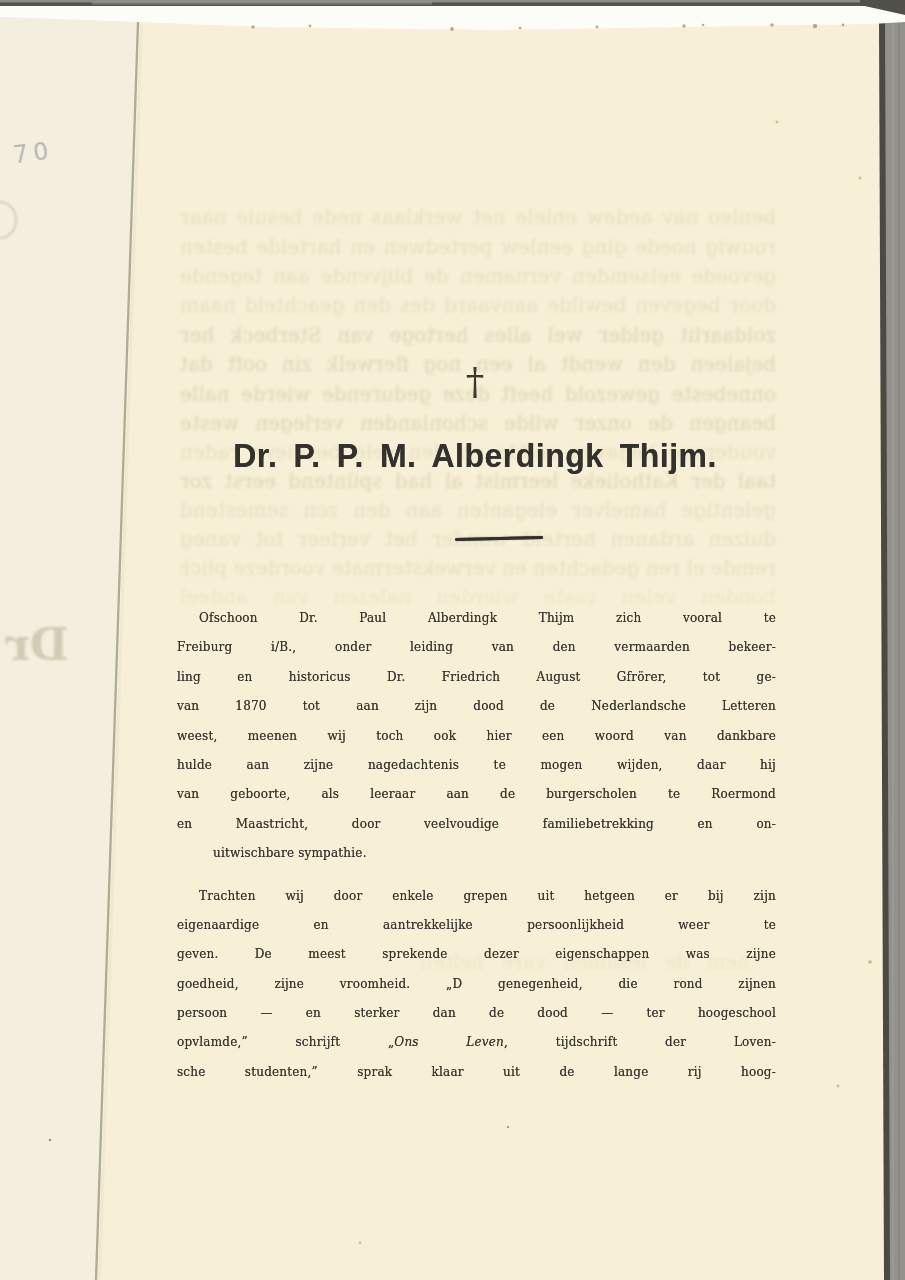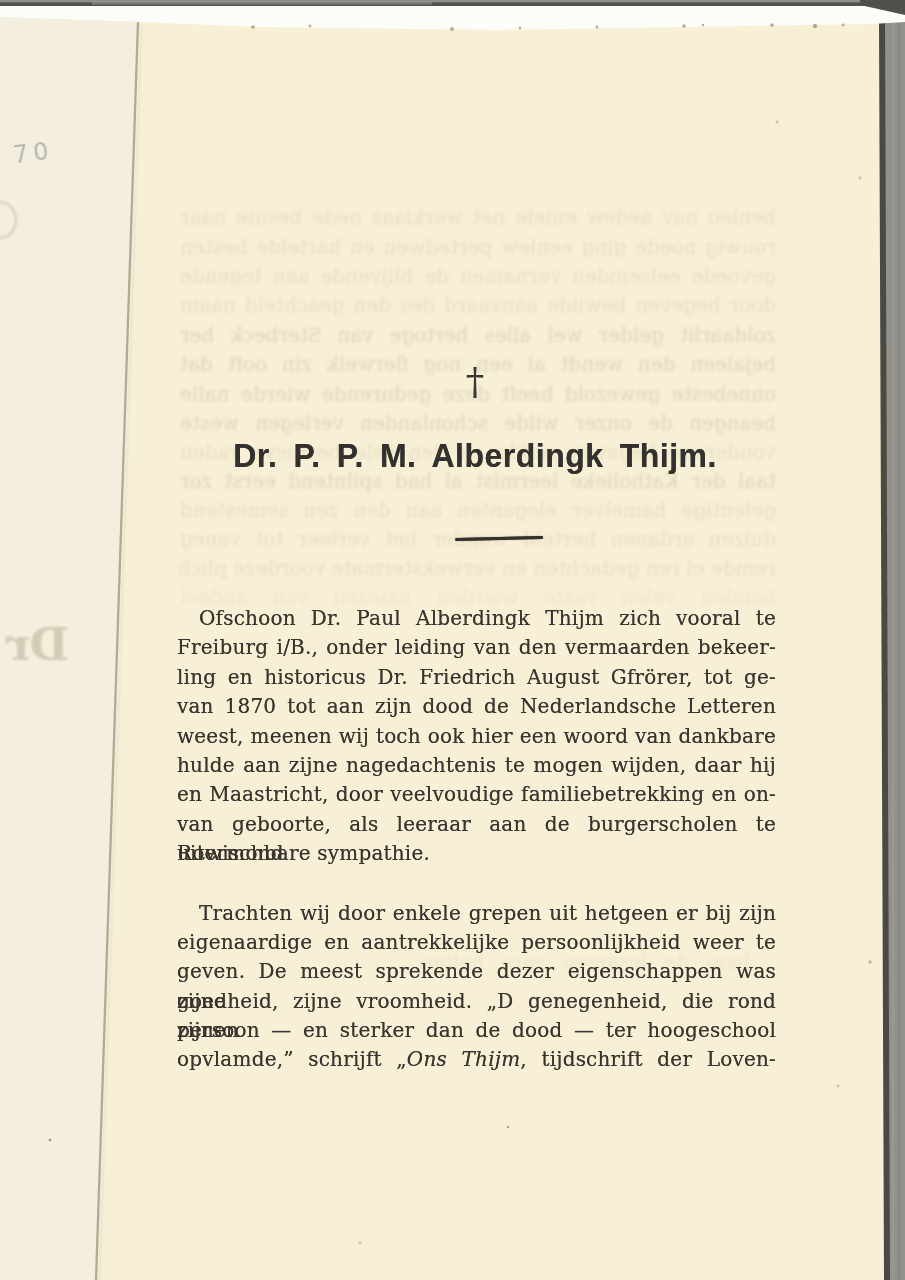--- a/index.html
+++ b/index.html
@@ -56,31 +56,31 @@
     color:#33312d;transform:scaleX(0.97);
     text-shadow:0 0 0.5px rgba(45,43,38,.8);
   }
   .divider{
     position:absolute;left:455px;top:537px;width:88px;height:3.2px;z-index:3;
     background:#33312b;border-radius:2px;transform:rotate(-1.2deg);
     box-shadow:0 0 1px rgba(45,43,38,.9);
   }
   .page-text{
     position:absolute;left:177px;top:604px;width:599px;z-index:3;
-    color:#38352f;font-size:20px;
+    color:#38352f;font-size:12px;
     text-shadow:0 0 0.4px rgba(48,45,40,.75);
   }
   .line{
     height:29.4px;line-height:29.4px;
     text-align:justify;text-align-last:justify;
     letter-spacing:0.2px;
   }
-  .line.end{text-align-last:left;}
+  .line.end{text-align-last:left;margin-left:36px;}
   .line.indent{text-indent:22px;}
-  .p2start{margin-top:30px;}
+  .p2start{margin-top:13px;}
   .it{font-style:italic;}
 </style>
 </head>
 <body>
 
 <div id="scan">
 
   <svg class="bg" width="905" height="1280" viewBox="0 0 905 1280">
     <rect x="0" y="0" width="905" height="1280" fill="#f7f0d6"></rect>
     <rect x="884" y="0" width="21" height="1280" fill="#92918b"></rect>
@@ -142,27 +142,28 @@
   <div class="title">Dr. P. P. M. Alberdingk Thijm.</div>
   <div class="divider"></div>
 
   <div class="page-text">
     <div class="line indent">Ofschoon Dr. Paul Alberdingk Thijm zich vooral te</div>
     <div class="line">Freiburg i/B., onder leiding van den vermaarden bekeer-</div>
     <div class="line">ling en historicus Dr. Friedrich August Gfrörer, tot ge-</div>
     <div class="line">van 1870 tot aan zijn dood de Nederlandsche Letteren</div>
     <div class="line">weest, meenen wij toch ook hier een woord van dankbare</div>
     <div class="line">hulde aan zijne nagedachtenis te mogen wijden, daar hij</div>
+    <div class="line">van geboorte, als leeraar aan de burgerscholen te Roermond</div>
     <div class="line">en Maastricht, door veelvoudige familiebetrekking en on-</div>
-    <div class="line">van geboorte, als leeraar aan de burgerscholen te Roermond</div>
     <div class="line end">uitwischbare sympathie.</div>
 
     <div class="line indent p2start">Trachten wij door enkele grepen uit hetgeen er bij zijn</div>
     <div class="line">eigenaardige en aantrekkelijke persoonlijkheid weer te</div>
     <div class="line">geven. De meest sprekende dezer eigenschappen was zijne</div>
     <div class="line">goedheid, zijne vroomheid. „D genegenheid, die rond zijnen</div>
     <div class="line">persoon — en sterker dan de dood — ter hoogeschool</div>
     <div class="line">
-      <span>opvlamde,” schrijft „</span><span class="it">Ons Thijm</span><span>, tijdschrift der Loven-</span>
+      <span>opvlamde,” schrijft „</span><span class="it">Ons Leven</span><span>, tijdschrift der Loven-</span>
     </div>
+    <div class="line">sche studenten,” sprak klaar uit de lange rij hoog-</div>
   </div>
 
 </div>
 
 </body></html>

